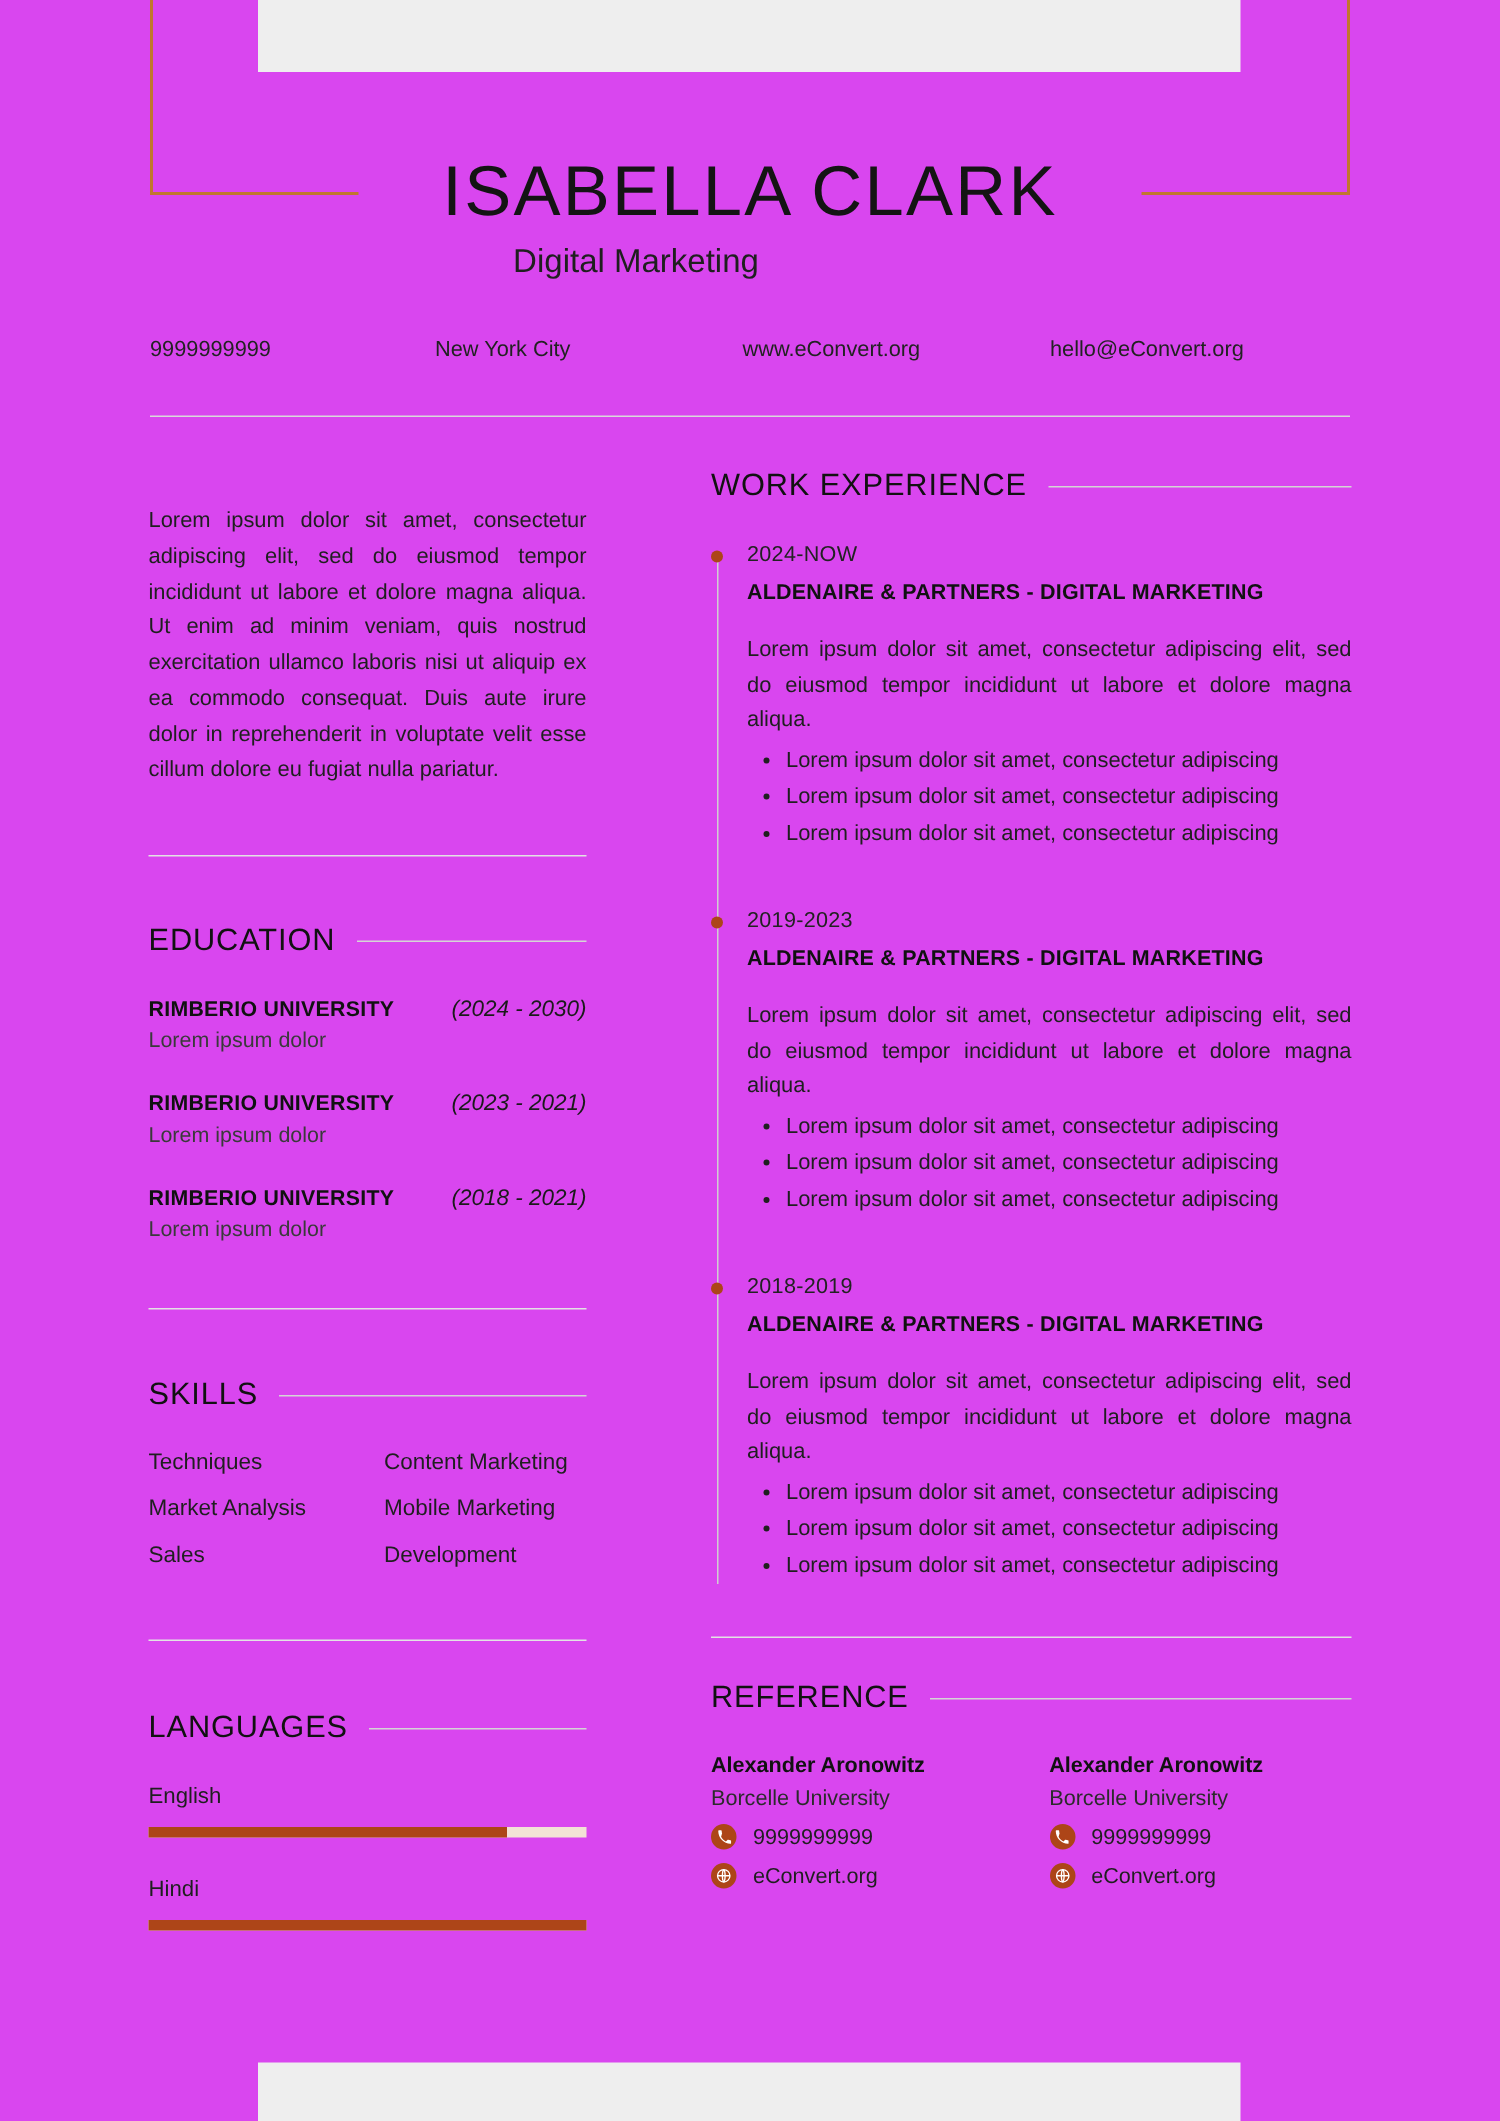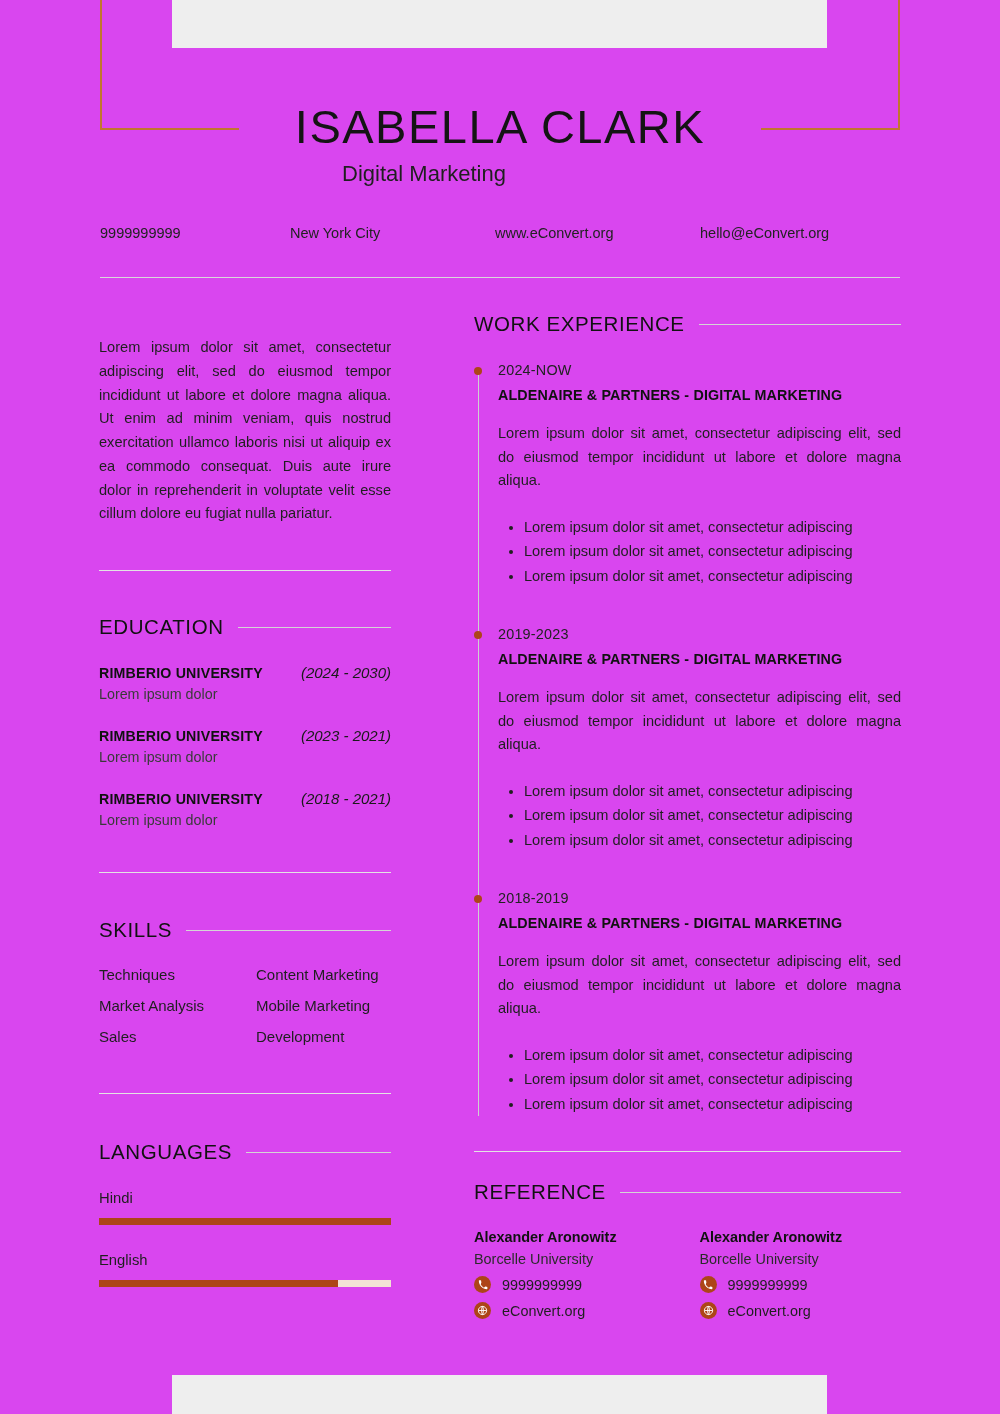--- a/index.html
+++ b/index.html
@@ -233,21 +233,21 @@
     color: #111111;
   }
   .tl-summary {
     margin-top: 19px;
     font-size: 14.6px;
     line-height: 1.62;
     text-align: justify;
     color: #1f1f1f;
   }
   .tl-bullets {
-    margin-top: 22px;
+    margin-top: 2px;
     padding-left: 26px;
   }
   .tl-bullets li {
     font-size: 14.6px;
     line-height: 1.67;
     color: #1f1f1f;
   }
 
   
   .ref-grid {
@@ -371,29 +371,29 @@
 
     <div class="rule-soft" style="margin-top:48px;"></div>
 
     <div class="blk" style="margin-top:46px;">
       <div class="sec">
         <div class="sec-title">LANGUAGES</div>
         <div class="sec-line"></div>
       </div>
       <div class="lang-list">
         <div class="lang-item">
+          <div class="lang-name">English</div>
+          <div class="lang-track">
+            <div class="lang-fill" style="width: 82%;"></div>
+          </div>
+        </div>
+        <div class="lang-item">
           <div class="lang-name">Hindi</div>
           <div class="lang-track">
             <div class="lang-fill" style="width: 100%;"></div>
-          </div>
-        </div>
-        <div class="lang-item">
-          <div class="lang-name">English</div>
-          <div class="lang-track">
-            <div class="lang-fill" style="width: 82%;"></div>
           </div>
         </div>
       </div>
     </div>
 
   </div>
 
   <div class="col-right">
 
     <div class="blk">

